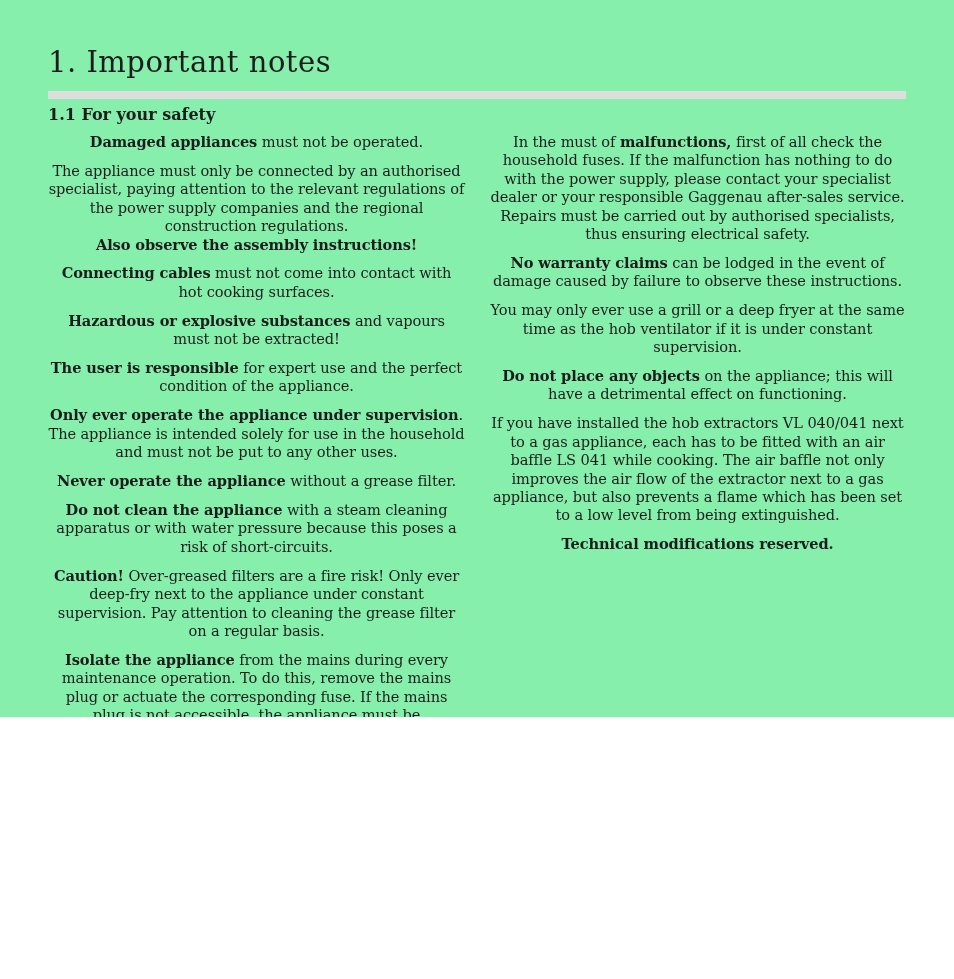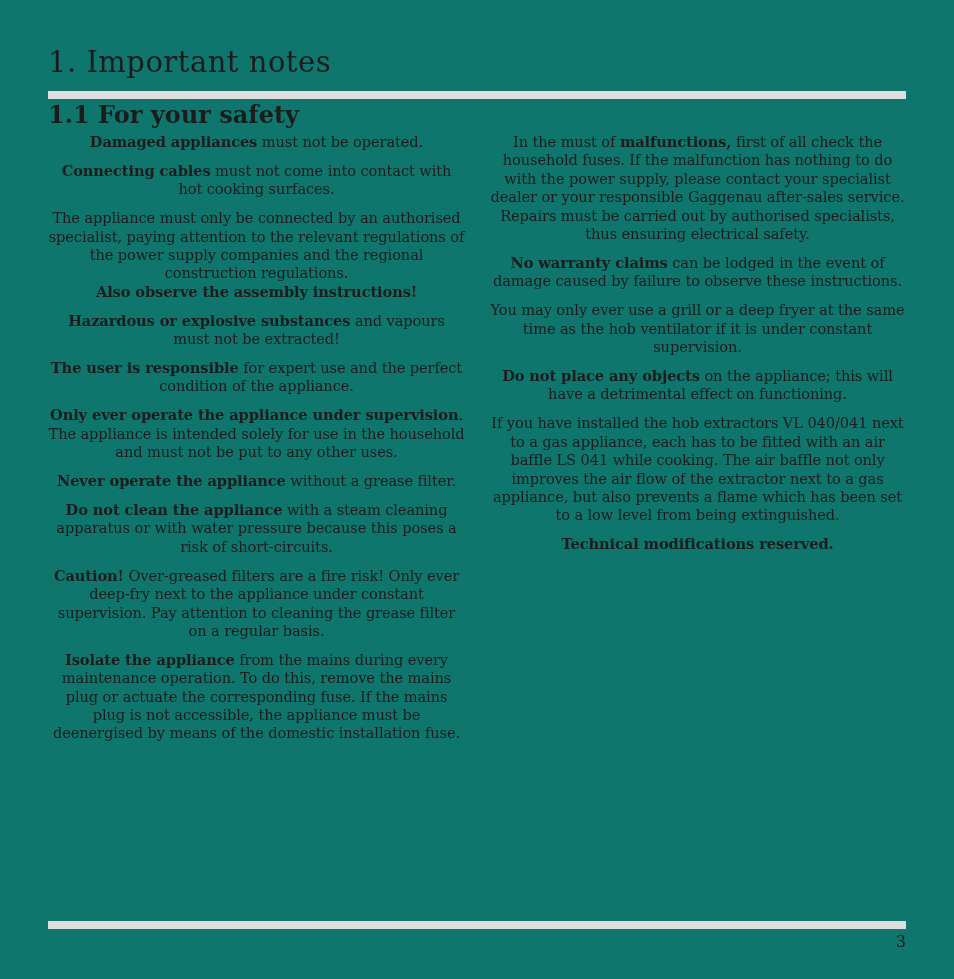--- a/index.html
+++ b/index.html
@@ -3,22 +3,22 @@
 <meta charset="utf-8">
 <style>
   html, body {
     margin: 0;
     padding: 0;
     background: #ffffff;
   }
   .page {
     position: relative;
     width: 954px;
-    height: 979px;
-    background: #0f766e;
+    height: 717px;
+    background: #86efac;
     box-sizing: border-box;
     padding: 0 48px;
     font-family: "DejaVu Serif", serif;
     color: #1c1c1c;
     overflow: hidden;
   }
   h1.page-title {
     font-size: 29px;
     font-weight: normal;
     letter-spacing: 0.5px;
@@ -27,21 +27,21 @@
     line-height: 36px;
   }
   .rule {
     height: 8px;
     background: #dedede;
   }
   .rule-top {
     margin-top: 11px;
   }
   h2.section-heading {
-    font-size: 24px;
+    font-size: 16px;
     font-weight: bold;
     margin: 5px 0 7px 0;
     line-height: 22px;
   }
   .columns {
     display: flex;
     gap: 24px;
   }
   .col {
     flex: 1 1 0;
@@ -75,22 +75,22 @@
 </head>
 <body>
 
 <div class="page">
   <h1 class="page-title">1. Important notes</h1>
   <div class="rule rule-top"></div>
   <h2 class="section-heading">1.1 For your safety</h2>
   <div class="columns">
     <div class="col" id="col-left">
         <p class="para"><b>Damaged appliances</b><span> must not be operated.</span></p>
+        <p class="para"><span>The appliance must only be connected by an authorised specialist, paying attention to the relevant regulations of the power supply companies and the regional construction regulations.</span><br><b>Also observe the assembly instructions!</b></p>
         <p class="para"><b>Connecting cables</b><span> must not come into contact with hot cooking surfaces.</span></p>
-        <p class="para"><span>The appliance must only be connected by an authorised specialist, paying attention to the relevant regulations of the power supply companies and the regional construction regulations.</span><br><b>Also observe the assembly instructions!</b></p>
         <p class="para"><b>Hazardous or explosive substances</b><span> and vapours must not be extracted!</span></p>
         <p class="para"><b>The user is responsible</b><span> for expert use and the perfect condition of the appliance.</span></p>
         <p class="para"><b>Only ever operate the appliance under supervision</b><span>. The appliance is intended solely for use in the household and must not be put to any other uses.</span></p>
         <p class="para"><b>Never operate the appliance</b><span> without a grease filter.</span></p>
         <p class="para"><b>Do not clean the appliance</b><span> with a steam cleaning apparatus or with water pressure because this poses a risk of short-circuits.</span></p>
         <p class="para"><b>Caution!</b><span> Over-greased filters are a fire risk! Only ever deep-fry next to the appliance under constant supervision. Pay attention to cleaning the grease filter on a regular basis.</span></p>
         <p class="para"><b>Isolate the appliance</b><span> from the mains during every maintenance operation. To do this, remove the mains plug or actuate the corresponding fuse. If the mains plug is not accessible, the appliance must be deenergised by means of the domestic installation fuse.</span></p>
       </div>
     <div class="col" id="col-right">
         <p class="para"><span>In the must of </span><b>malfunctions,</b><span> first of all check the household fuses. If the malfunction has nothing to do with the power supply, please contact your specialist dealer or your responsible Gaggenau after-sales service. Repairs must be carried out by authorised specialists, thus ensuring electrical safety.</span></p>

